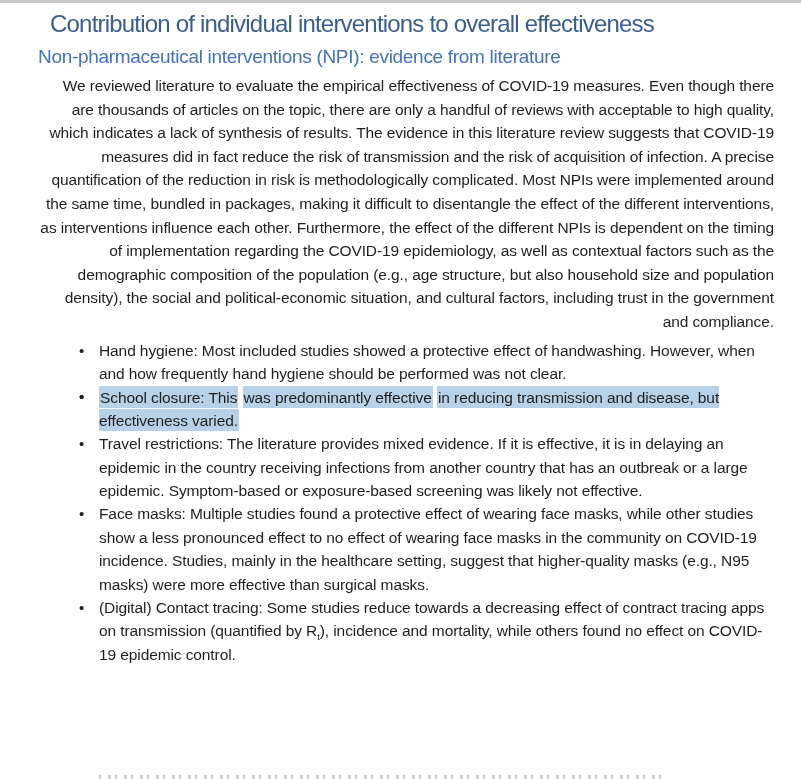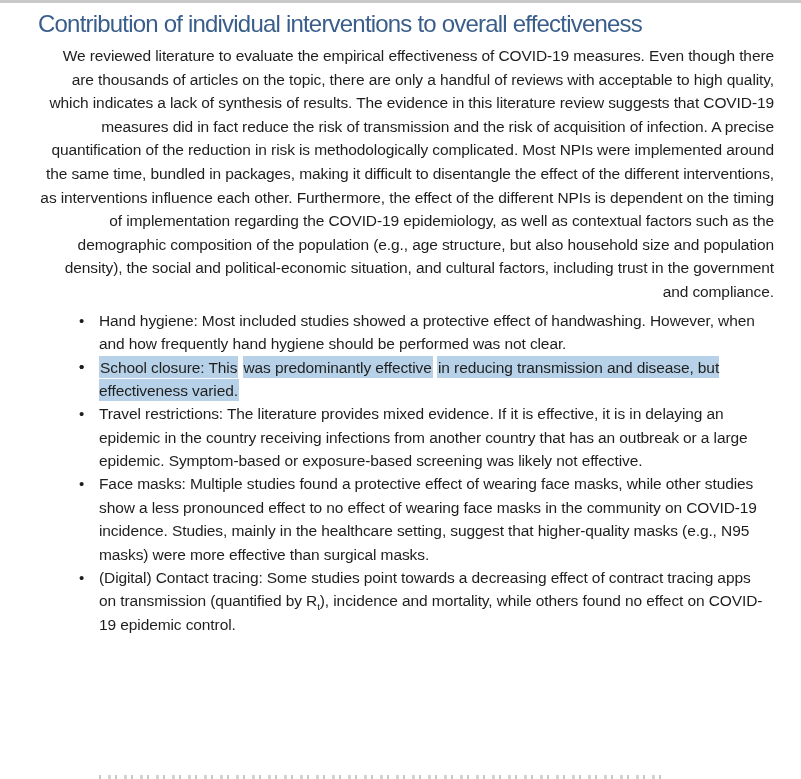--- a/index.html
+++ b/index.html
@@ -18,21 +18,21 @@
     font-family: "Liberation Sans", sans-serif;
     color: var(--body-text, #1e1e1e);
   }
   .top-edge {
     position: absolute;
     top: 0; left: 0; right: 0;
     height: 3px;
     background: #c9c9c9;
   }
   h1.doc-title {
-    margin: 5px 0 0 0;
+    margin: 5px 0 0 12px;
     font-size: 24px;
     font-weight: 400;
     letter-spacing: -0.8px;
     line-height: 28px;
     color: var(--heading, #3a5e8c);
   }
   h2.doc-subtitle {
     margin: 8px 0 0 0;
     font-size: 19px;
     font-weight: 400;
@@ -93,27 +93,28 @@
   }
 </style>
 </head>
 <body>
 
 <div class="page" style="--heading: #3A5E8C; --subheading: #4472B9; --body-text: #1E1E1E; --highlight: #B7D2E8;">
   <div class="top-edge"></div>
 
   <h1 class="doc-title">Contribution of individual interventions to overall effectiveness</h1>
 
+  <h2 class="doc-subtitle">Non-pharmaceutical interventions (NPI): evidence from literature</h2>
 
   <p class="body-para">We reviewed literature to evaluate the empirical effectiveness of COVID-19 measures. Even though there are thousands of articles on the topic, there are only a handful of reviews with acceptable to high quality, which indicates a lack of synthesis of results. The evidence in this literature review suggests that COVID-19 measures did in fact reduce the risk of transmission and the risk of acquisition of infection. A precise quantification of the reduction in risk is methodologically complicated. Most NPIs were implemented around the same time, bundled in packages, making it difficult to disentangle the effect of the different interventions, as interventions influence each other. Furthermore, the effect of the different NPIs is dependent on the timing of implementation regarding the COVID-19 epidemiology, as well as contextual factors such as the demographic composition of the population (e.g., age structure, but also household size and population density), the social and political-economic situation, and cultural factors, including trust in the government and compliance.</p>
 
 
   <ul class="npi-list" id="npi-list">
       <li><span class="dot">•</span><span class="li-text"><span>Hand hygiene: Most included studies showed a protective effect of handwashing. However, when and how frequently hand hygiene should be performed was not clear.</span></span></li>
       <li><span class="dot">•</span></li>
       <li><span class="dot">•</span><span class="li-text"><span class="hl">School closure: This</span><span> </span><span class="hl">was predominantly effective</span><span> </span><span class="hl">in reducing transmission and disease, but effectiveness varied. </span></span></li>
       <li><span class="dot">•</span><span class="li-text"><span>Travel restrictions: The literature provides mixed evidence. If it is effective, it is in delaying an epidemic in the country receiving infections from another country that has an outbreak or a large epidemic. Symptom-based or exposure-based screening was likely not effective.</span></span></li>
       <li><span class="dot">•</span><span class="li-text"><span>Face masks: Multiple studies found a protective effect of wearing face masks, while other studies show a less pronounced effect to no effect of wearing face masks in the community on COVID-19 incidence. Studies, mainly in the healthcare setting, suggest that higher-quality masks (e.g., N95 masks) were more effective than surgical masks.</span></span></li>
-      <li><span class="dot">•</span><span class="li-text"><span>(Digital) Contact tracing: Some studies point towards a decreasing effect of contract tracing apps on transmission (quantified by R</span><sub>t</sub><span>), incidence and mortality, while others found no effect on COVID-19 epidemic control.</span></span></li>
+      <li><span class="dot">•</span><span class="li-text"><span>(Digital) Contact tracing: Some studies reduce towards a decreasing effect of contract tracing apps on transmission (quantified by R</span><sub>t</sub><span>), incidence and mortality, while others found no effect on COVID-19 epidemic control.</span></span></li>
     </ul>
 
   <div class="cropped-line"></div>
 </div>
 
 </body></html>

